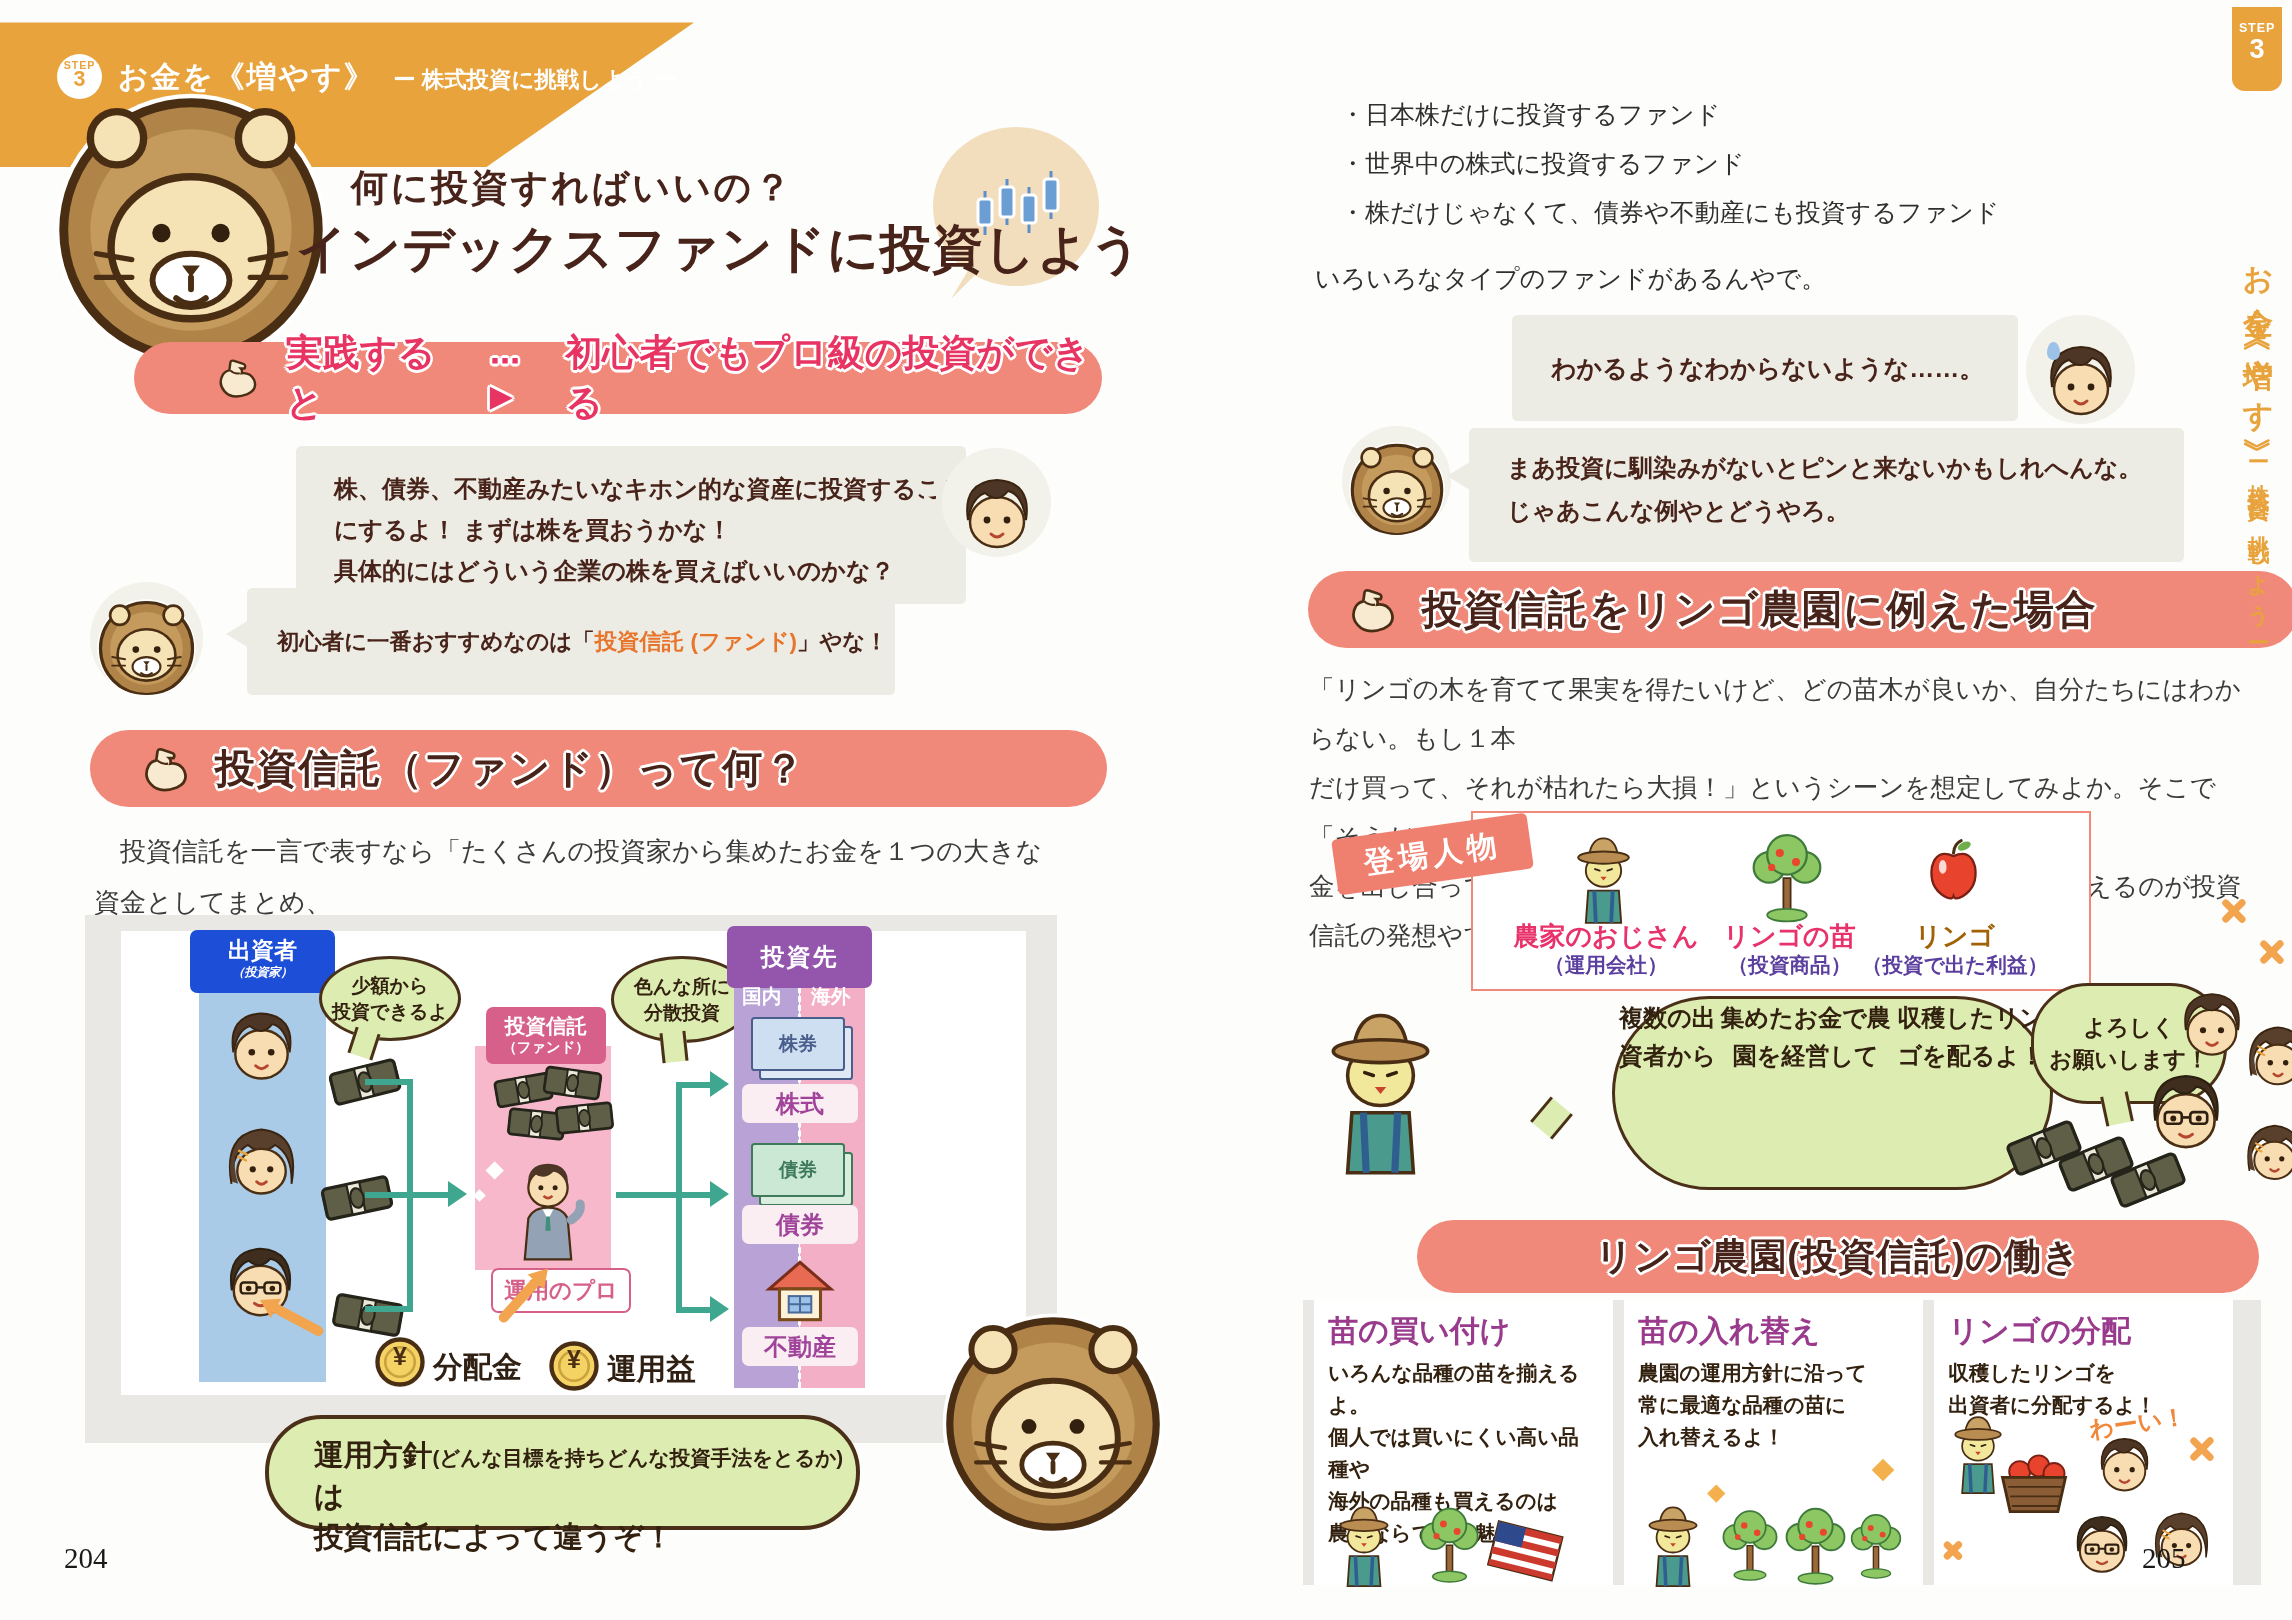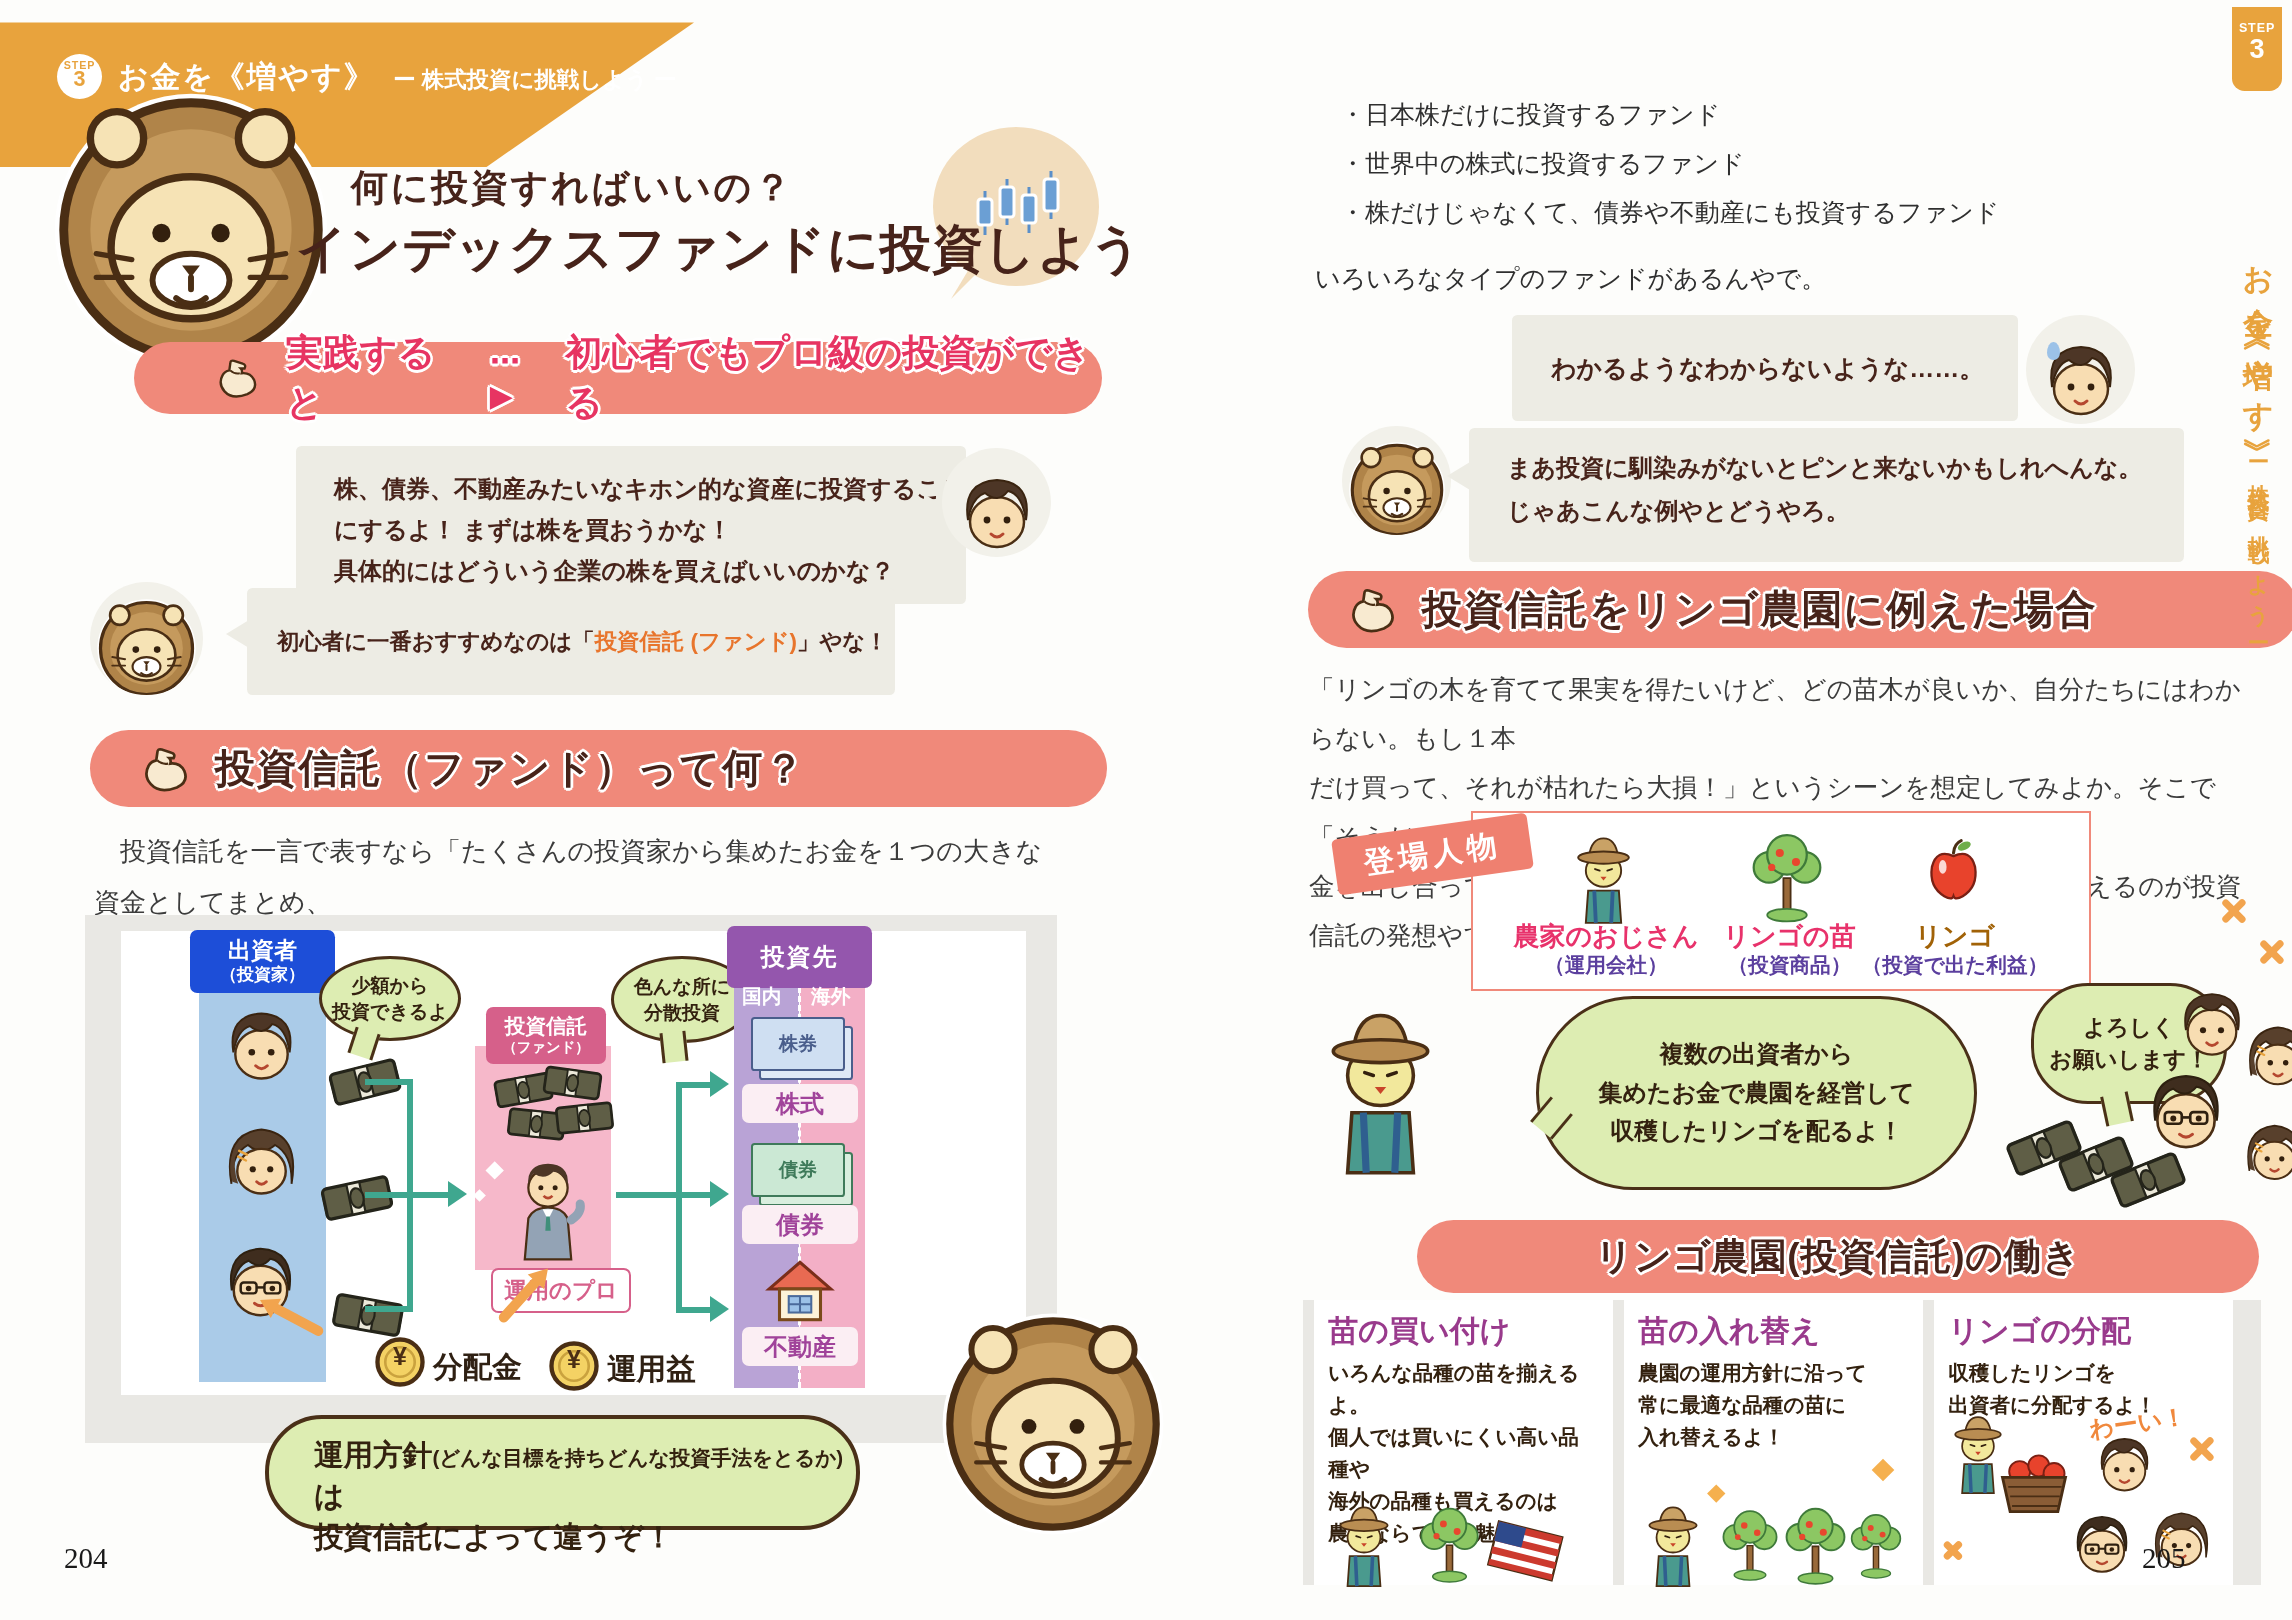--- a/index.html
+++ b/index.html
@@ -240,21 +240,21 @@
     <div>　投資信託を一言で表すなら「たくさんの投資家から集めたお金を１つの大きな資金としてまとめ、</div>
     <div>運用の専門家が代わりに投資・運用する商品」の事や。プロに任せる投資やな。</div>
   </div>
 
   <div class="abs" style="left:85px;top:915px;width:972px;height:528px;background:#e9e8e4;"></div>
   <div class="abs" style="left:121px;top:931px;width:905px;height:464px;background:#ffffff;"></div>
 
   <div class="abs" style="left:199px;top:965px;width:127px;height:417px;background:#aacbe8;"></div>
   <div class="abs" style="left:190px;top:930px;width:145px;height:63px;background:#1d4ed8;border-radius:7.2px;text-align:center;color:#fff;">
     <div class="b" style="font-size:23px;margin-top:4.5px;">出資者</div>
-    <div class="b" style="font-size:17px;line-height:1;">（投資家）</div>
+    <div class="b" style="font-size:12px;line-height:1;font-style:italic;">（投資家）</div>
   </div>
   <svg class="abs" style="left:213px;top:996px;" width="97" height="97" viewBox="0 0 108 108">
       <use href="#sym-boy"></use>
     </svg>
   <svg class="abs" style="left:213px;top:1112px;" width="97" height="97" viewBox="0 0 108 108">
       <use href="#sym-girl"></use>
     </svg>
   <svg class="abs" style="left:211px;top:1231px;" width="99" height="99" viewBox="0 0 110 110">
       <use href="#sym-man2"></use>
     </svg>
@@ -443,21 +443,21 @@
   <div class="abs b" style="left:1512px;top:951px;width:188px;text-align:center;font-size:20.6px;color:#5b3f9e;">（運用会社）</div>
   <div class="abs b" style="left:1709px;top:919px;width:161px;text-align:center;font-size:26px;color:#e8326b;">リンゴの苗</div>
   <div class="abs b" style="left:1709px;top:951px;width:161px;text-align:center;font-size:20.6px;color:#5b3f9e;">（投資商品）</div>
   <div class="abs b" style="left:1888px;top:919px;width:134px;text-align:center;font-size:26px;color:#a16207;">リンゴ</div>
   <div class="abs b" style="left:1861px;top:951px;width:188px;text-align:center;font-size:20.6px;color:#5b3f9e;">（投資で出た利益）</div>
   <div class="abs ocross" style="left:2219px;top:896px;"></div>
 
   <svg class="abs" style="left:1309px;top:978px;" width="143" height="215" viewBox="0 0 160 240">
       <use href="#sym-farmer"></use>
     </svg>
-  <div class="abs gbubble" style="left:1536px;top:996px;width:435px;height:188px;border-radius:99px;display:flex;flex-direction:column;justify-content:center;font-size:24px;line-height:1.6;">
+  <div class="abs gbubble" style="left:1612px;top:996px;width:435px;height:188px;border-radius:99px;display:flex;flex-direction:row;justify-content:center;font-size:24px;line-height:1.6;">
     <div>複数の出資者から</div>
     <div>集めたお金で農園を経営して</div>
     <div>収穫したリンゴを配るよ！</div>
   </div>
   <div class="abs" style="left:1537px;top:1102px;width:23px;height:32px;background:#ddedb2;border-left:3.6px solid #4a3018;border-right:3.6px solid #4a3018;transform:rotate(40deg);"></div>
   <div class="abs gbubble" style="left:2031px;top:983px;width:190px;height:115px;border-radius:57px;display:flex;flex-direction:column;justify-content:center;font-size:22.4px;line-height:1.4;">
     <div>よろしく</div>
     <div>お願いします！</div>
   </div>
   <div class="abs" style="left:2103px;top:1094px;width:21.5px;height:30px;background:#ddedb2;border-left:3.6px solid #4a3018;border-right:3.6px solid #4a3018;transform:rotate(-12deg);"></div>

